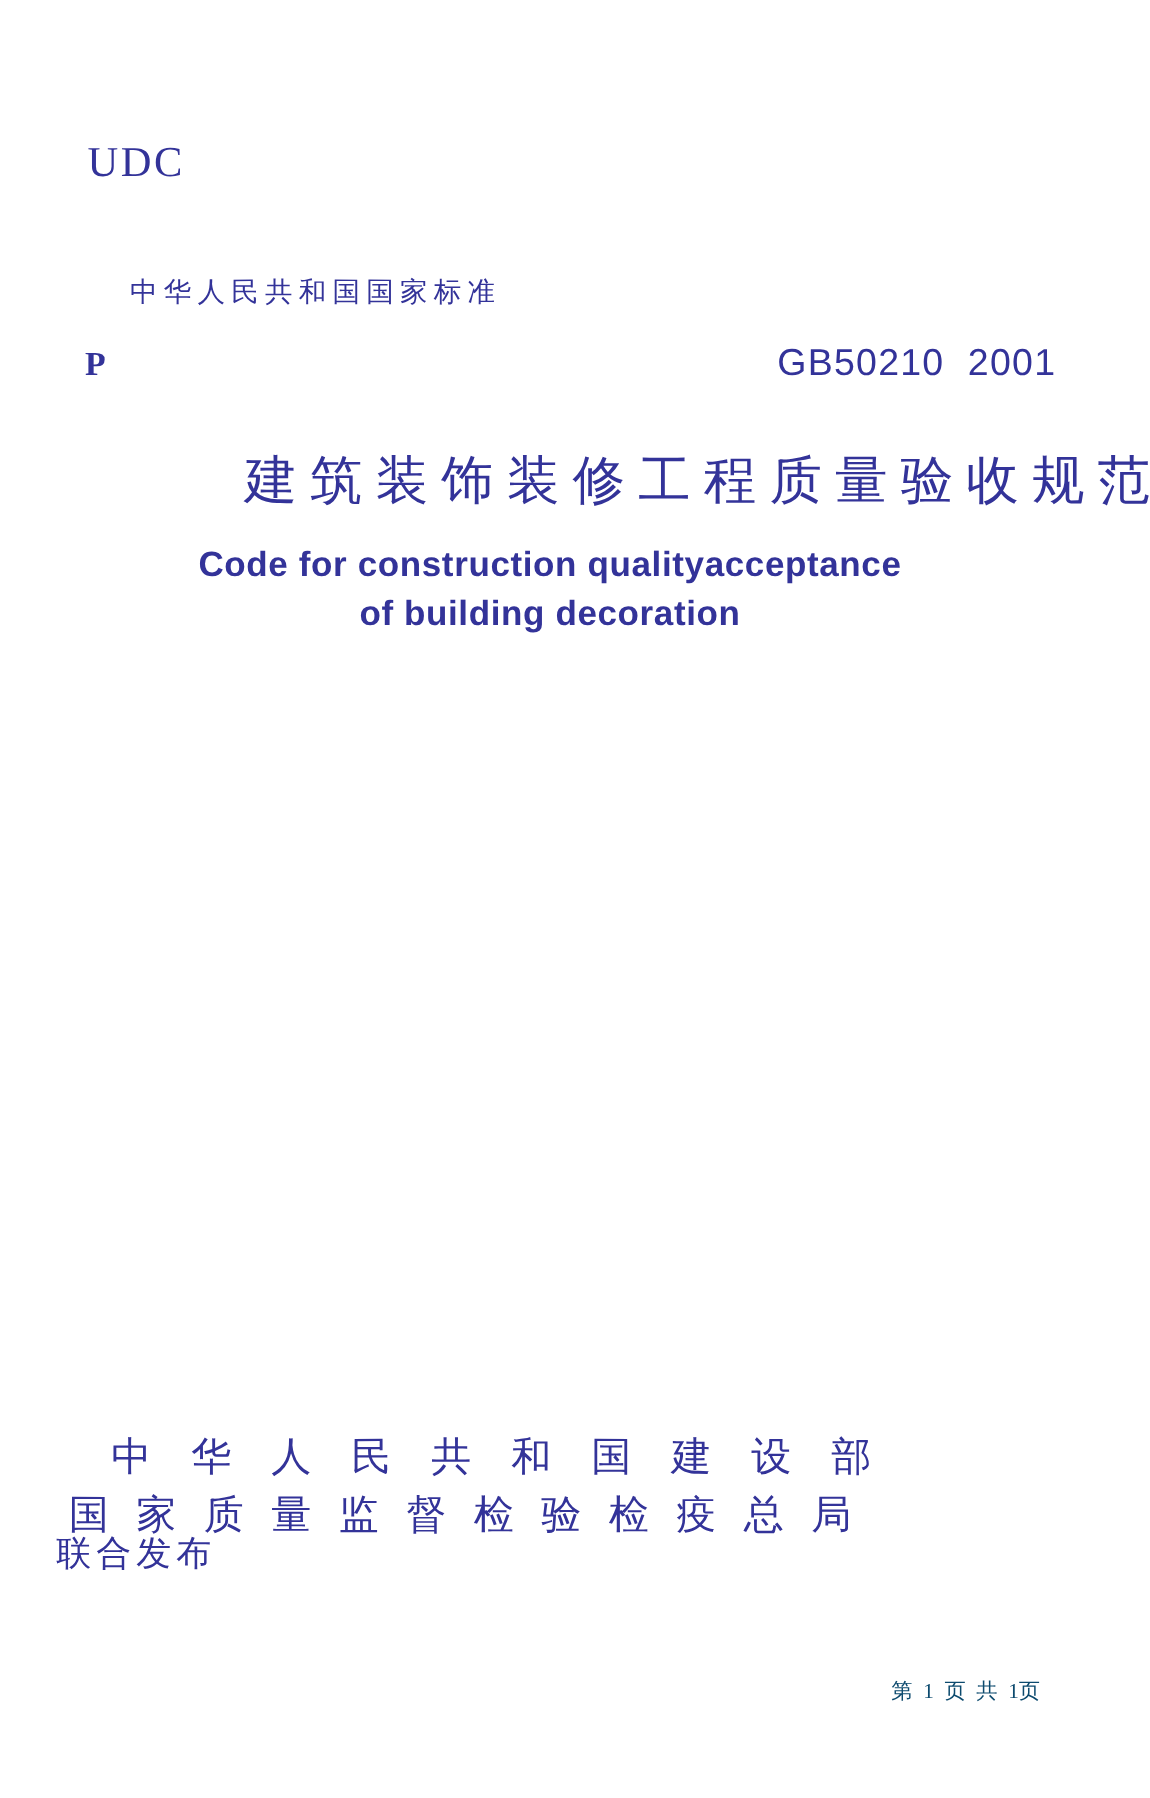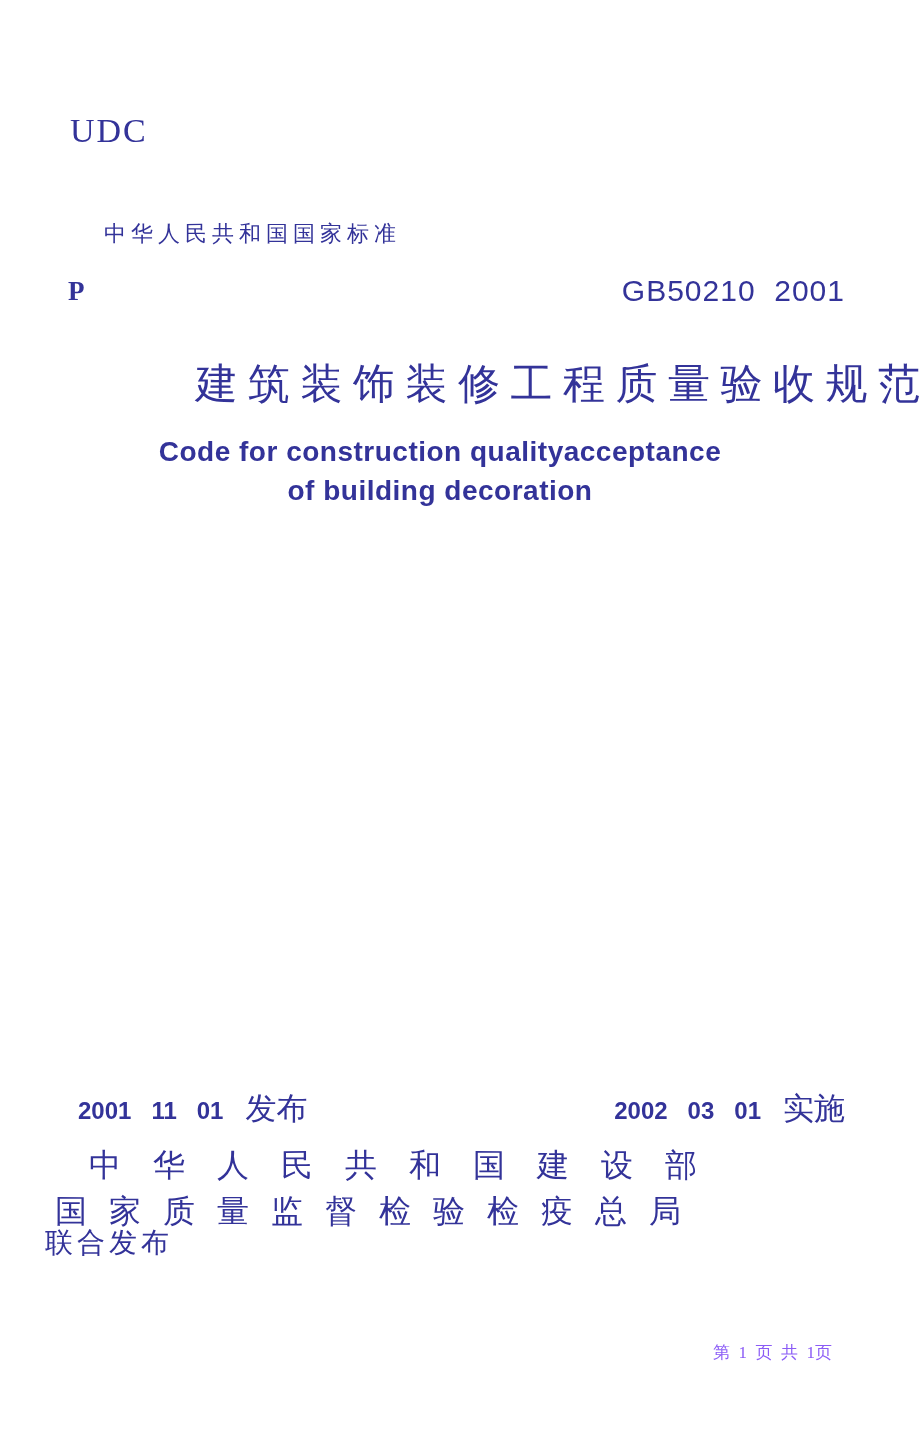--- a/index.html
+++ b/index.html
@@ -95,21 +95,21 @@
   }
   .issuer3 {
     left: 45px; top: 1224px;
     font-size: 28px;
     letter-spacing: 4px;
     text-align: right;
   }
   .footer {
     right: 88px; top: 1341px;
     font-size: 17px;
-    color: #8b5cf6;
+    color: #0c4a6e;
   }
 </style>
 </head>
 <body>
 
 <div class="page">
 
   <div class="abs udc">UDC</div>
 
   <div class="abs std-header">中华人民共和国国家标准</div>
@@ -117,29 +117,21 @@
   <div class="abs p-label">P</div>
 
   <div class="abs std-number">GB50210  2001</div>
 
   <div class="abs title-cn">建 筑 装 饰 装 修 工 程 质 量 验 收 规 范</div>
 
   <div class="abs title-en line1">Code for construction qualityacceptance</div>
 
   <div class="abs title-en line2">of building decoration</div>
 
-  <div class="date-row left">
-    <span class="date-num">2001   11   01</span>
-    <span class="date-label">发布</span>
-  </div>
 
-  <div class="date-row right">
-    <span class="date-num">2002   03   01</span>
-    <span class="date-label">实施</span>
-  </div>
 
   <div class="abs issuer1">中 华 人 民 共 和 国 建 设 部</div>
 
   <div class="abs issuer2">国 家 质 量 监 督 检 验 检 疫 总 局</div>
 
   <div class="abs issuer3">联合发布</div>
 
   <div class="abs footer">第  1  页  共  1页</div>
 
 </div>

